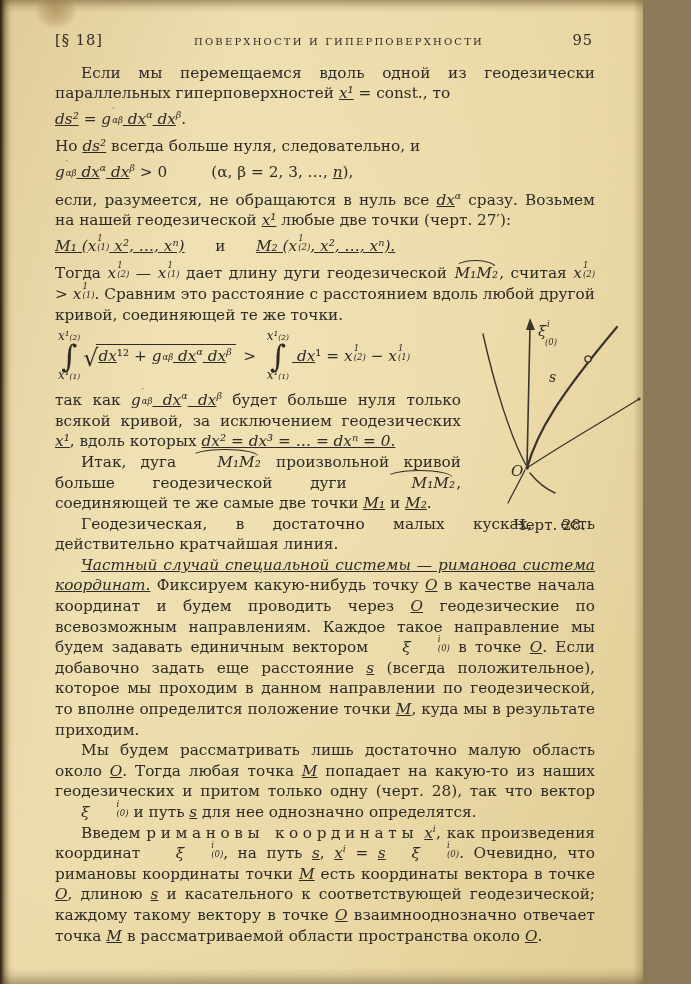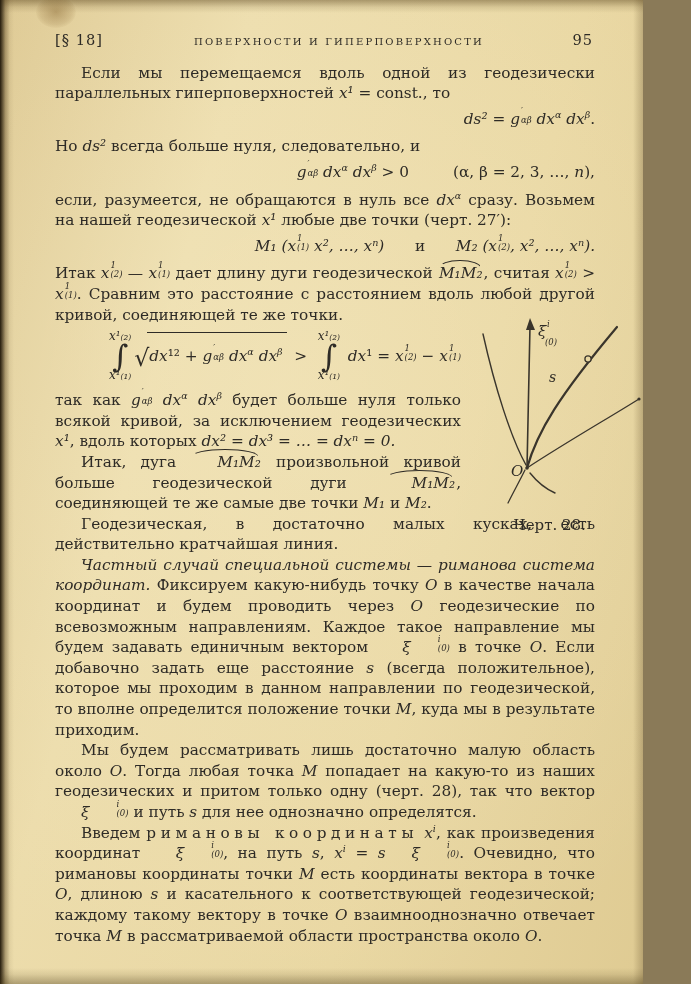--- a/index.html
+++ b/index.html
@@ -25,38 +25,38 @@
     background:radial-gradient(ellipse at center,rgba(112,76,24,0.38),rgba(112,76,24,0.14) 55%,rgba(0,0,0,0) 75%);}
 
   .header{display:flex;align-items:baseline;padding:30px 50px 0 55px;font-size:14.6px;}
   .header .section{width:90px;letter-spacing:1px;}
   .header .title{flex:1;text-align:center;letter-spacing:2.2px;font-size:10px;}
   .header .pagenum{width:60px;text-align:right;letter-spacing:1px;}
 
   .main{padding:10px 48px 0 55px;}
   .para{text-align:justify;margin:0;}
   .ind{text-indent:26px;}
-  .formula{text-align:right;margin:5px 0 7px;white-space:nowrap;}
-
-  .i{font-style:italic;}
+  .formula{text-align:left;margin:5px 0 7px;white-space:nowrap;}
+
+  .i{font-style:italic;text-decoration:underline;}
   sup,sub{font-size:0.62em;font-style:italic;line-height:0;}
   .sp{letter-spacing:0.30em;}
   .gap{display:inline-block;width:44px;}
   .arc{font-style:italic;position:relative;padding:0 1px;display:inline-block;}
   .arc::before{content:"";position:absolute;left:1px;right:3px;top:-3px;height:6px;
     border:1.4px solid rgba(0,0,0,0);border-top-color:#2e2b26;border-radius:50% 50% 0 0/100% 100% 0 0;}
   .st{display:inline-flex;align-items:flex-start;}
   .st-b{font-style:italic;}
   .st-c{display:inline-flex;flex-direction:column;align-items:flex-start;font-size:0.56em;
     line-height:1.05;font-style:italic;transform:translateY(-0.2em);margin-left:1px;}
   .int{display:inline-flex;flex-direction:column;align-items:center;vertical-align:middle;margin:0 3px;}
   .int-lim{font-size:12px;font-style:italic;line-height:1.15;}
   .int-g{font-size:31px;line-height:0.82;}
   .rad{font-size:1.55em;vertical-align:-0.22em;margin-right:-2px;}
-  .bar{display:inline-block;border-top:1.4px solid #2e2b26;padding:13px 4px 0 2px;}
+  .bar{display:inline-block;border-top:1.4px solid #2e2b26;padding:1px 4px 0 2px;}
 
   .wrap-fig{position:relative;}
   .narrow{width:406px;}
   .figure{position:absolute;top:-14px;left:420px;width:215px;}
   .figure svg{display:block;}
   .fig-caption{width:150px;text-align:center;font-size:15px;margin-top:1px;}
 </style>
 </head>
 <body>
 
@@ -97,21 +97,21 @@
             <span>1</span>
             <span>(1)</span>
           </span>
         </span><span class="i"> x², …, xⁿ)</span><span>  и  </span><span class="i">M₂ (</span><span class="st">
           <span class="st-b">x</span>
           <span class="st-c">
             <span>1</span>
             <span>(2)</span>
           </span>
         </span><span class="i">, x², …, xⁿ).</span></div>
-    <p class="para"><span>Итак </span><span class="st">
+    <p class="para"><span>Тогда </span><span class="st">
           <span class="st-b">x</span>
           <span class="st-c">
             <span>1</span>
             <span>(2)</span>
           </span>
         </span><span> — </span><span class="st">
           <span class="st-b">x</span>
           <span class="st-c">
             <span>1</span>
             <span>(1)</span>

